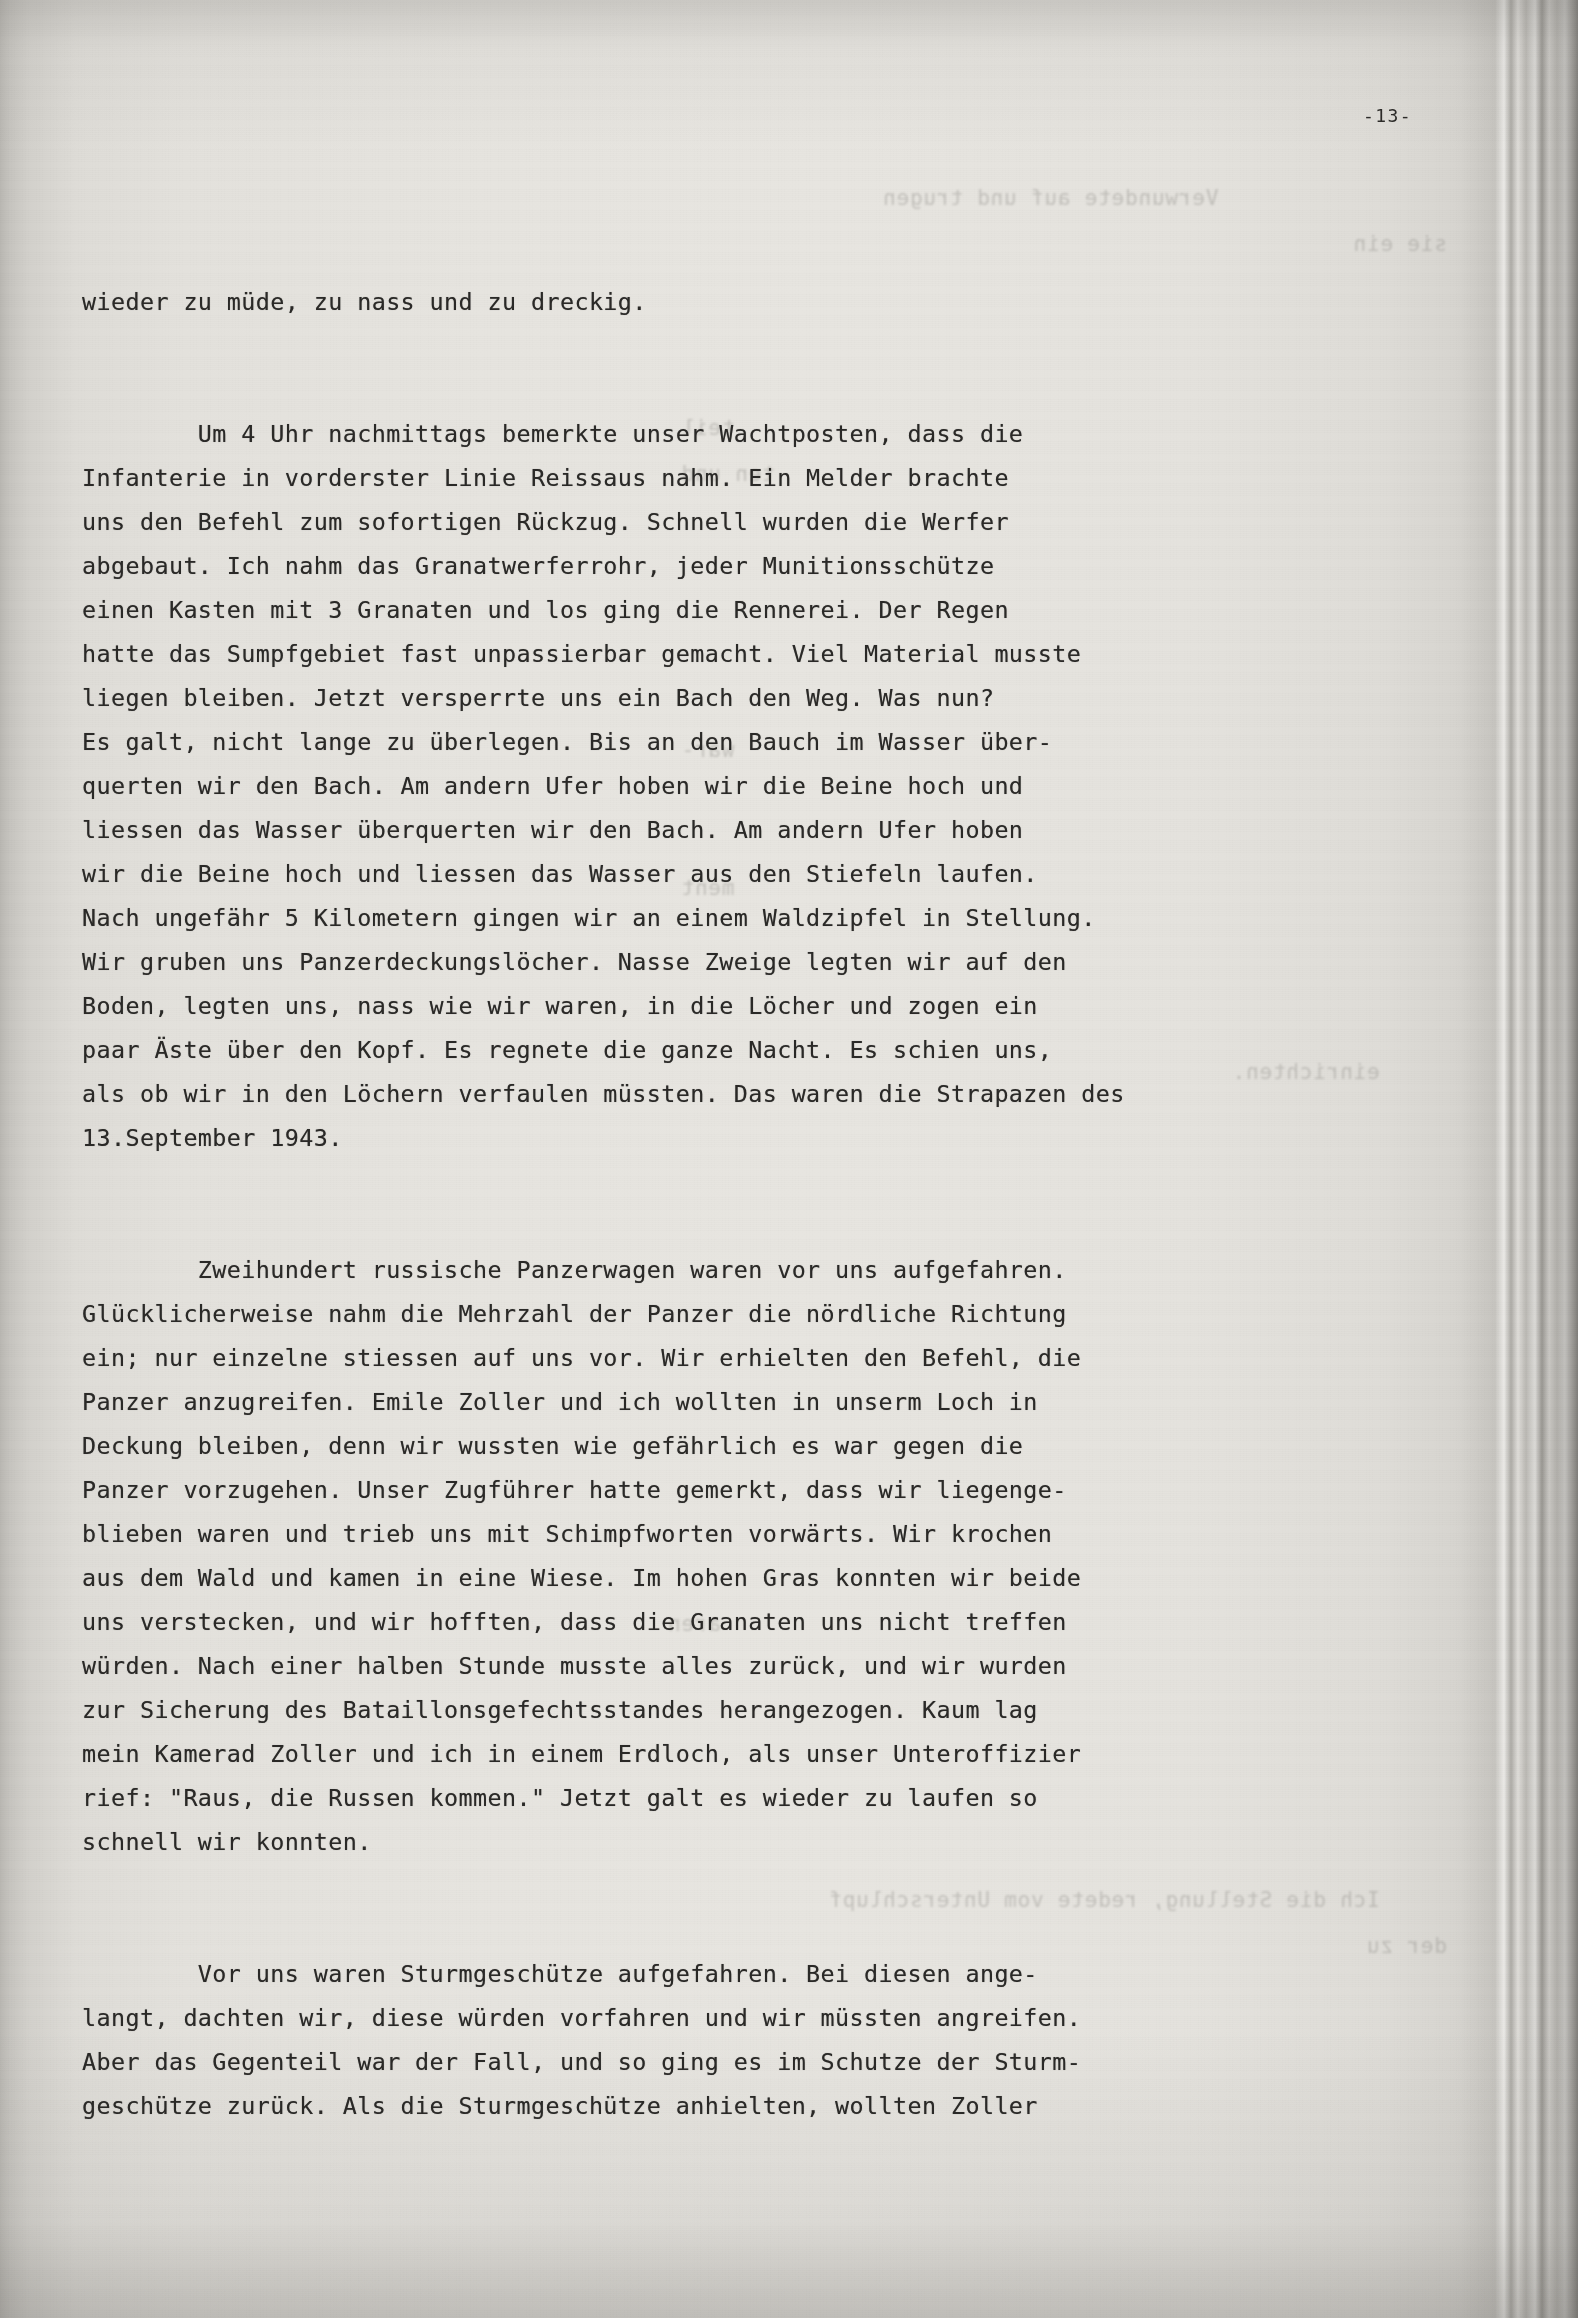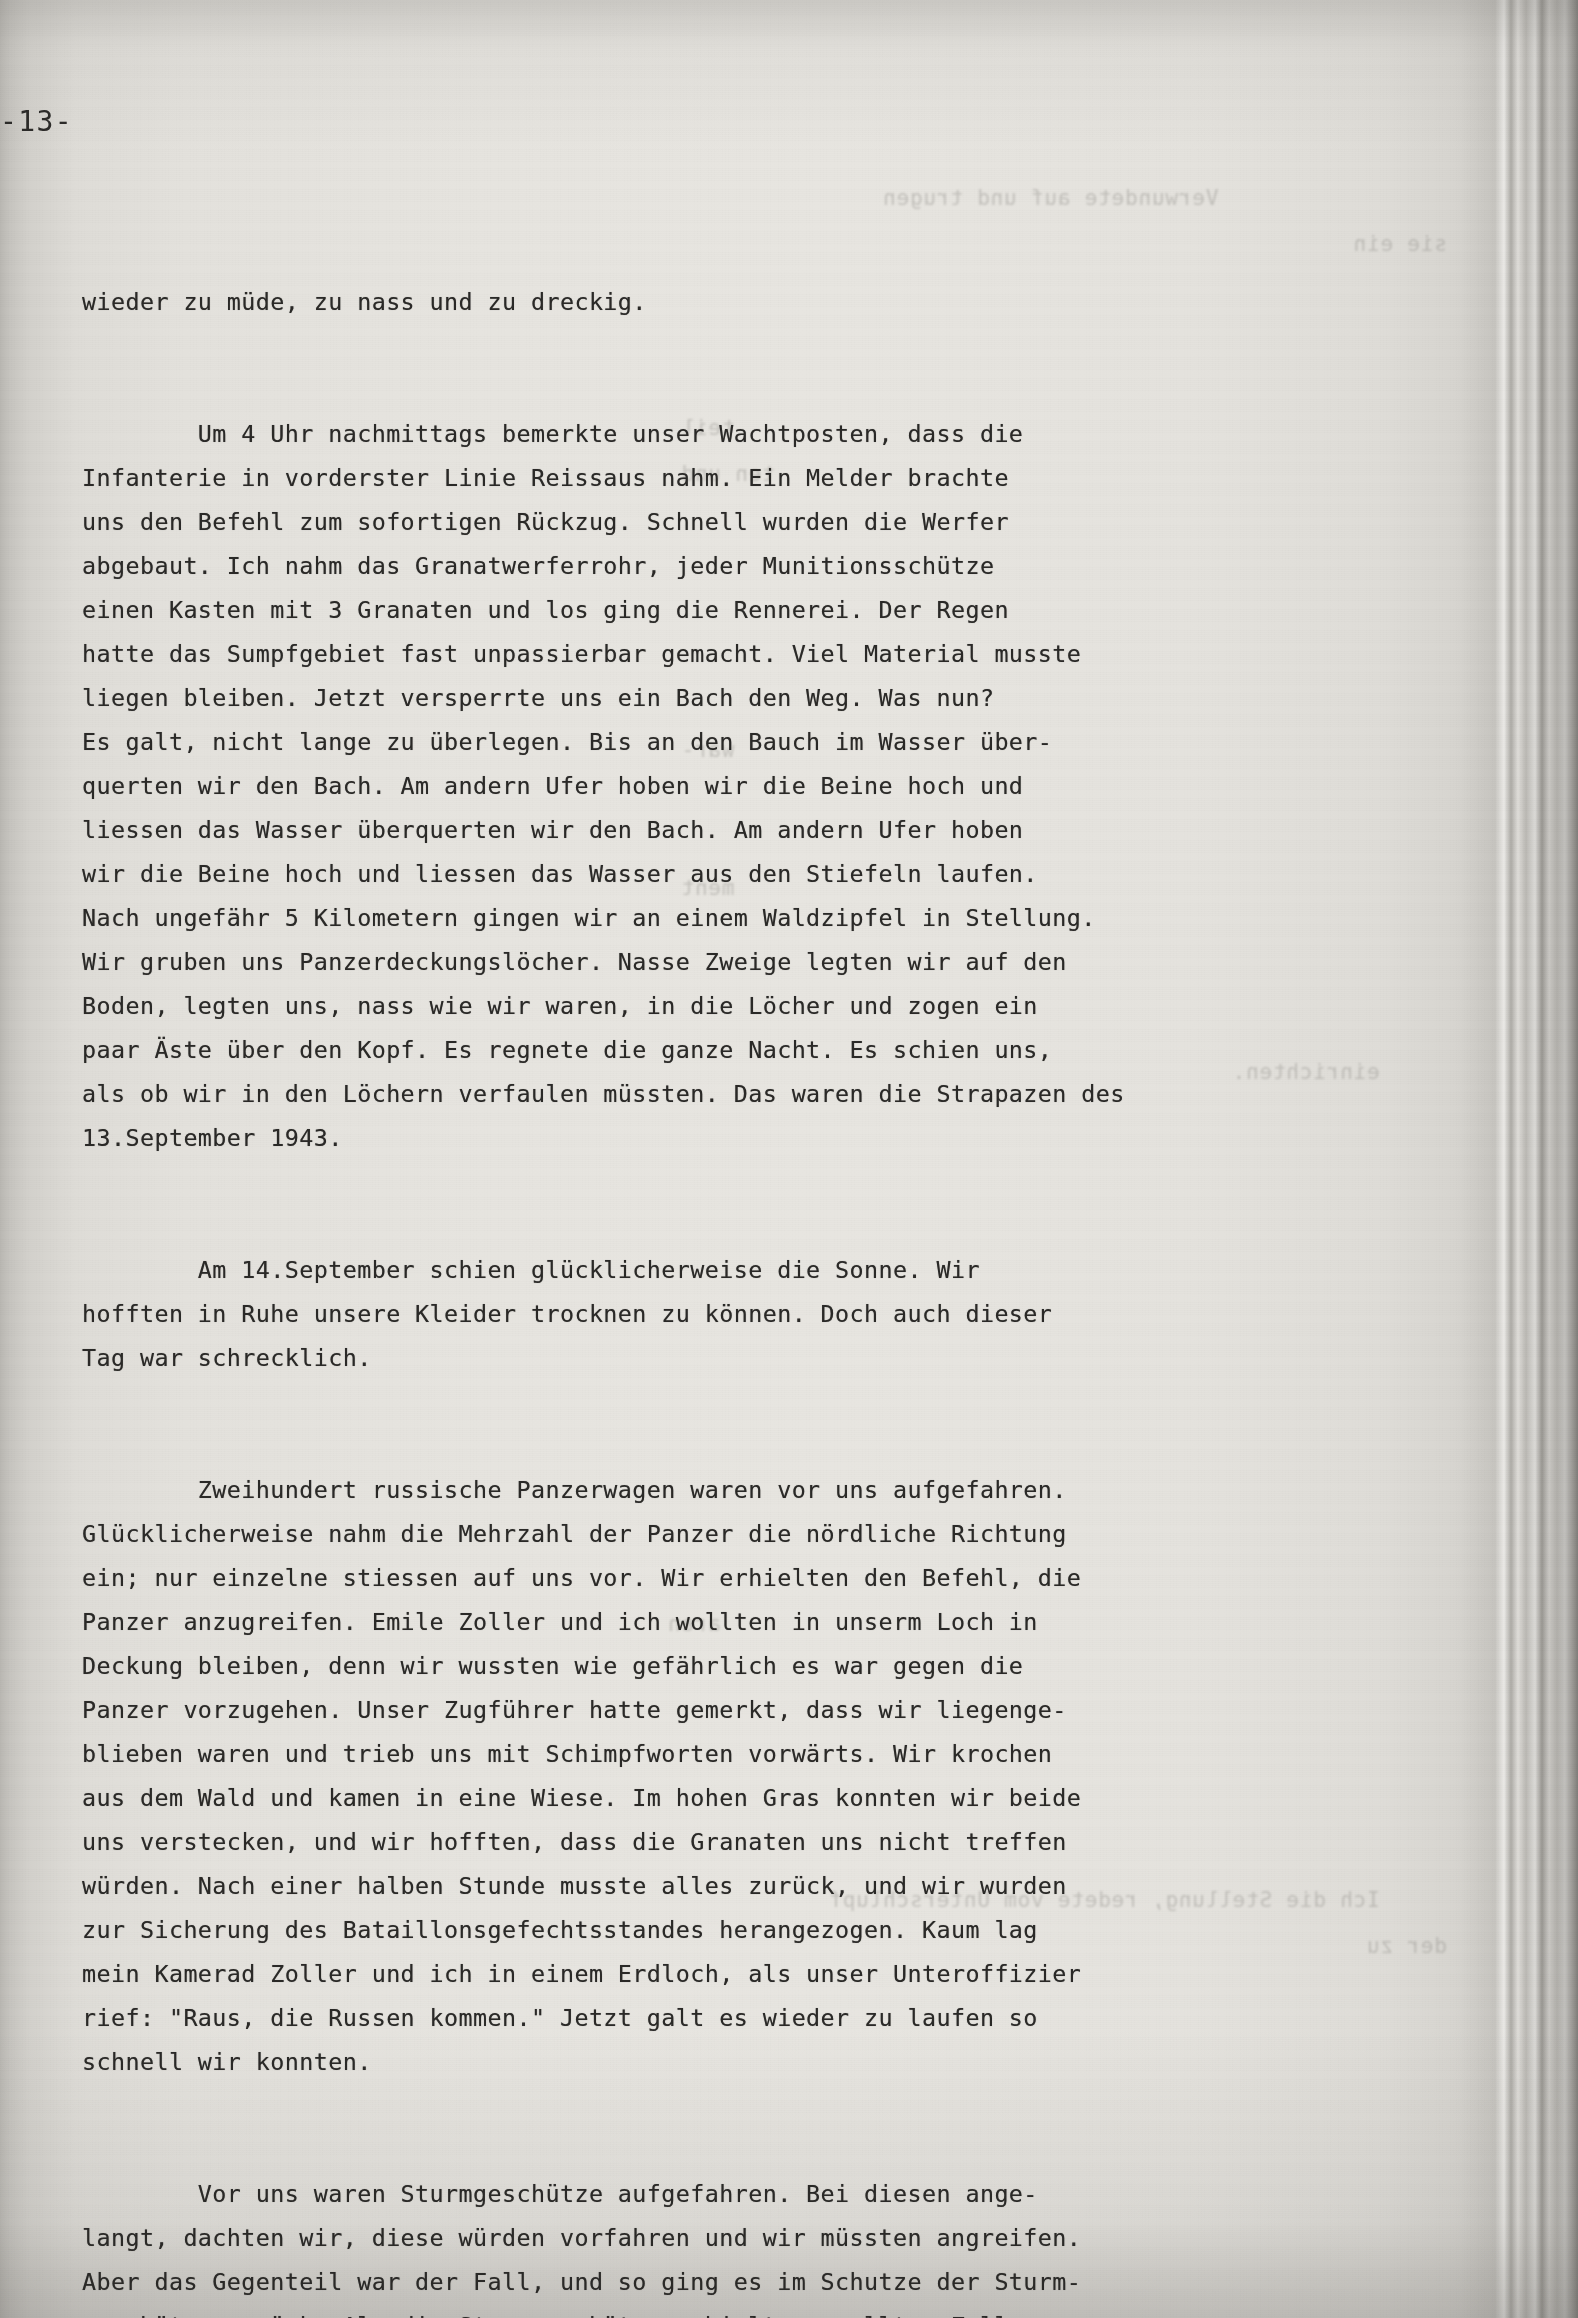--- a/index.html
+++ b/index.html
@@ -95,22 +95,22 @@
   .content {
     position: absolute;
     inset: 0;
     z-index: 4;
   }
   .page-number {
     position: absolute;
     top: 105px;
     left: 0;
     width: 1412px;
-    text-align: left;
-    font-size: 28px;
+    text-align: right;
+    font-size: 18px;
     letter-spacing: 1.4px;
     color: #2c2b29;
   }
   .body-text {
     position: absolute;
     left: 82px;
     top: 192px;
     width: 1363px;
     font-size: 23.4px;
     line-height: 44px;
@@ -191,23 +191,20 @@
 Es galt, nicht lange zu überlegen. Bis an den Bauch im Wasser über-
 querten wir den Bach. Am andern Ufer hoben wir die Beine hoch und
 liessen das Wasser überquerten wir den Bach. Am andern Ufer hoben
 wir die Beine hoch und liessen das Wasser aus den Stiefeln laufen.
 Nach ungefähr 5 Kilometern gingen wir an einem Waldzipfel in Stellung.
 Wir gruben uns Panzerdeckungslöcher. Nasse Zweige legten wir auf den
 Boden, legten uns, nass wie wir waren, in die Löcher und zogen ein
 paar Äste über den Kopf. Es regnete die ganze Nacht. Es schien uns,
 als ob wir in den Löchern verfaulen müssten. Das waren die Strapazen des
 13.September 1943.</p>
-      <p class="indent">        Am 14.September schien glücklicherweise die Sonne. Wir
-hofften in Ruhe unsere Kleider trocknen zu können. Doch auch dieser
-Tag war schrecklich.</p>
       <p class="indent">        Zweihundert russische Panzerwagen waren vor uns aufgefahren.
 Glücklicherweise nahm die Mehrzahl der Panzer die nördliche Richtung
 ein; nur einzelne stiessen auf uns vor. Wir erhielten den Befehl, die
 Panzer anzugreifen. Emile Zoller und ich wollten in unserm Loch in
 Deckung bleiben, denn wir wussten wie gefährlich es war gegen die
 Panzer vorzugehen. Unser Zugführer hatte gemerkt, dass wir liegenge-
 blieben waren und trieb uns mit Schimpfworten vorwärts. Wir krochen
 aus dem Wald und kamen in eine Wiese. Im hohen Gras konnten wir beide
 uns verstecken, und wir hofften, dass die Granaten uns nicht treffen
 würden. Nach einer halben Stunde musste alles zurück, und wir wurden

